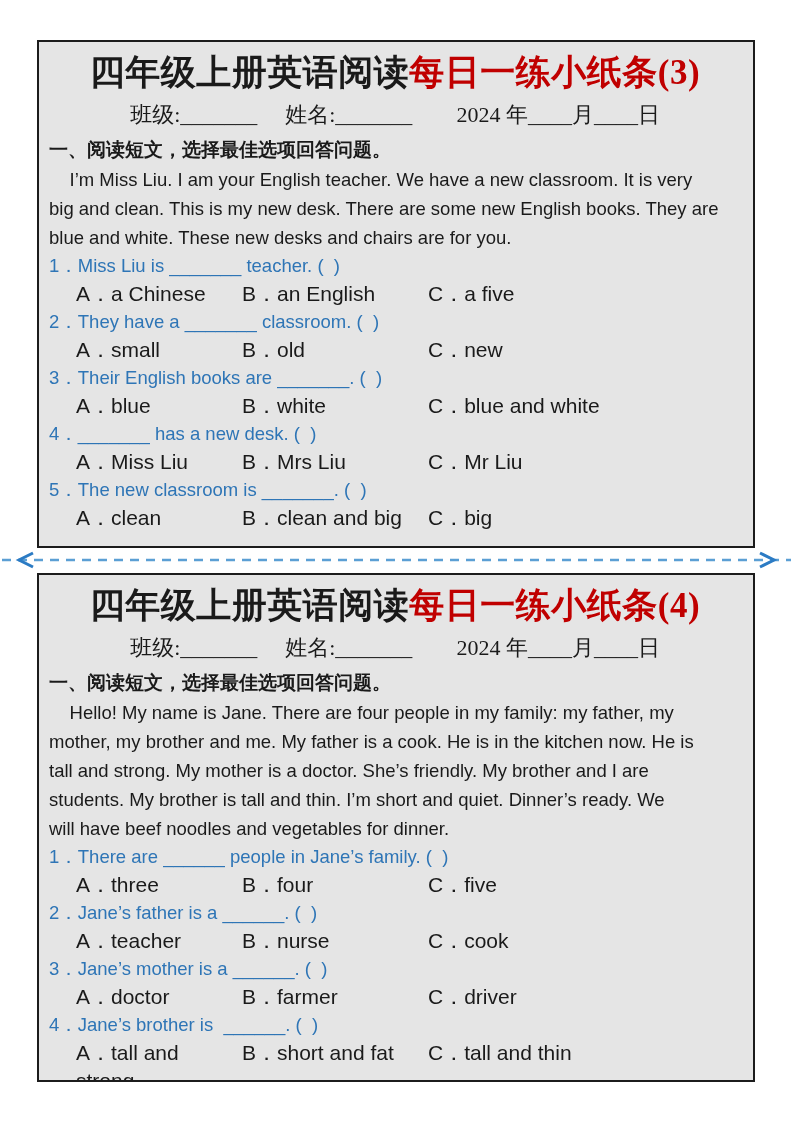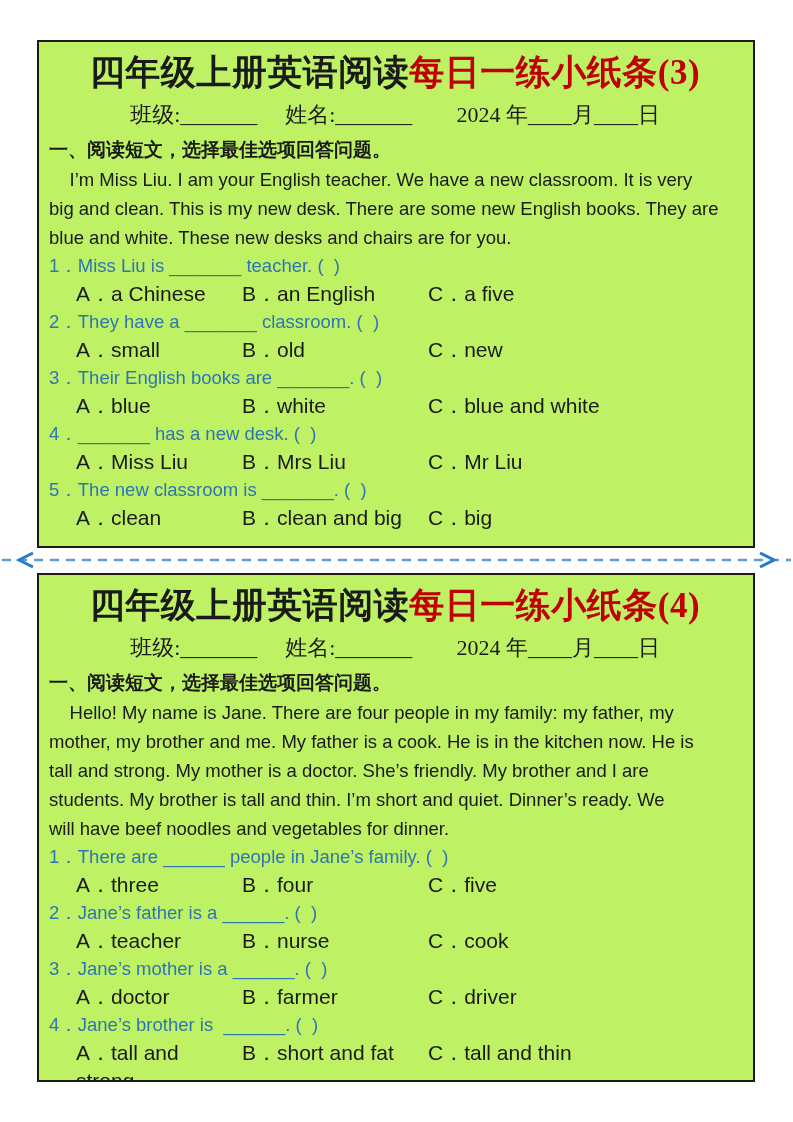--- a/index.html
+++ b/index.html
@@ -1,21 +1,21 @@
 <!DOCTYPE html>
 <html><head>
 <meta charset="utf-8">
 <style>
   * { margin:0; padding:0; box-sizing:border-box; }
   html,body { width:793px; height:1122px; background:#ffffff; }
   body { font-family:"Liberation Sans", sans-serif; color:#1a1a1a; position:relative; }
 
   .card {
     position:absolute; left:37px; width:718px;
-    border:2px solid #1c1c1c; background:#bef264;
+    border:2px solid #1c1c1c; background:#e5e5e5;
     padding:6px 12px 0 10px; overflow:hidden;
   }
   .card-3 { top:40px;  height:508px; }
   .card-4 { top:573px; height:509px; }
 
   .card-title {
     text-align:center; font-family:"Liberation Serif", serif;
     font-weight:bold; font-size:35px; line-height:46px;
     letter-spacing:0.5px; margin-top:2px; white-space:nowrap;
   }

